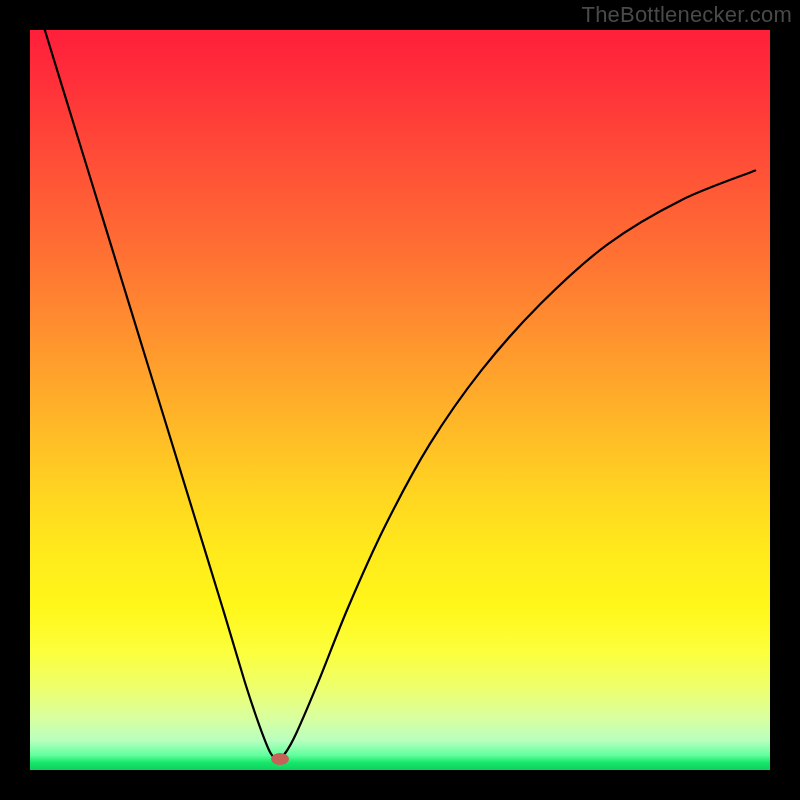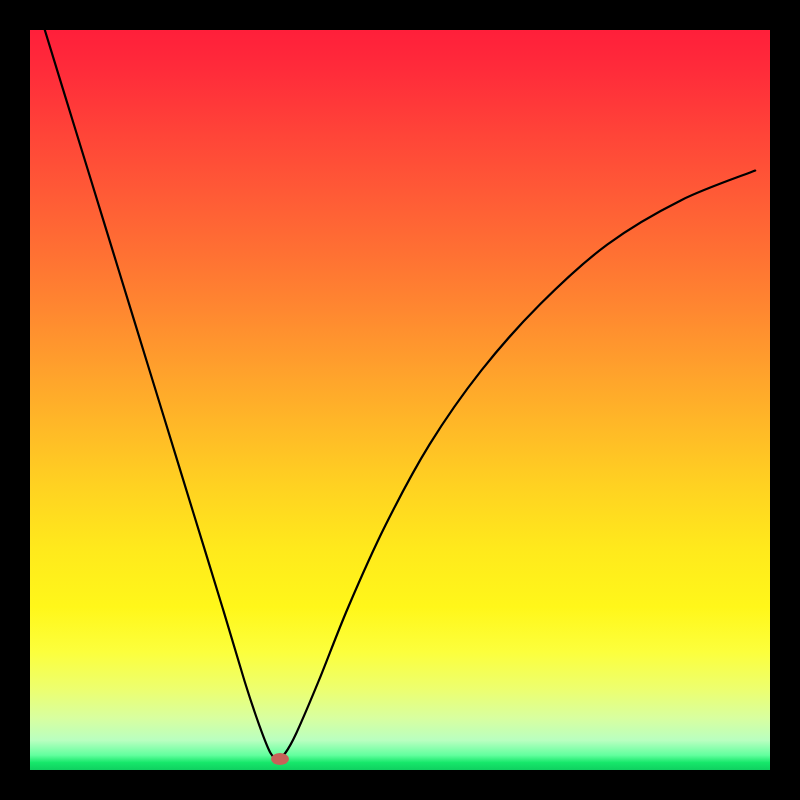--- a/index.html
+++ b/index.html
@@ -80,20 +80,21 @@
     border-radius: 50%;
     z-index: 3;
     transform: translate(-50%, -50%);
   }
 </style>
 </head>
 <body>
 
 <div class="frame">
 
+  <div class="attribution">TheBottlenecker.com</div>
 
   <div class="plot-area">
 
     <div class="gradient-bg"></div>
 
     <svg class="curve-svg" viewBox="0 0 740 740" preserveAspectRatio="none">
       <path id="curve-path" fill="none" stroke="#000000" stroke-width="2.2" stroke-linecap="round" stroke-linejoin="round" d="M 14.80 0.00 C 19.54 15.39, 34.93 65.42, 44.40 96.20 C 53.87 126.98, 64.53 161.62, 74.00 192.40 C 83.47 223.18, 94.13 257.82, 103.60 288.60 C 113.07 319.38, 123.73 354.02, 133.20 384.80 C 142.67 415.58, 153.33 450.22, 162.80 481.00 C 172.27 511.78, 184.11 549.97, 192.40 577.20 C 200.69 604.43, 208.68 632.26, 214.60 651.20 C 220.52 670.14, 225.26 684.12, 229.40 695.60 C 233.54 707.08, 237.54 717.77, 240.50 722.98 C 243.46 728.19, 245.53 728.16, 247.90 728.16 C 250.27 728.16, 252.34 727.01, 255.30 722.98 C 258.26 718.95, 261.07 714.48, 266.40 703.00 C 271.73 691.52, 280.31 671.33, 288.60 651.20 C 296.89 631.07, 307.54 602.06, 318.20 577.20 C 328.86 552.34, 342.18 521.85, 355.20 495.80 C 368.22 469.75, 384.21 439.26, 399.60 414.40 C 414.99 389.54, 433.64 362.90, 451.40 340.40 C 469.16 317.90, 490.47 293.93, 510.60 273.80 C 530.73 253.67, 554.70 231.18, 577.20 214.60 C 599.70 198.02, 627.52 182.04, 651.20 170.20 C 674.88 158.36, 713.36 145.34, 725.20 140.60"></path>
     </svg>
 
     <div id="marker" class="marker" style="left: 250.12px; top: 728.9px; background: rgb(199, 98, 88);"></div>

